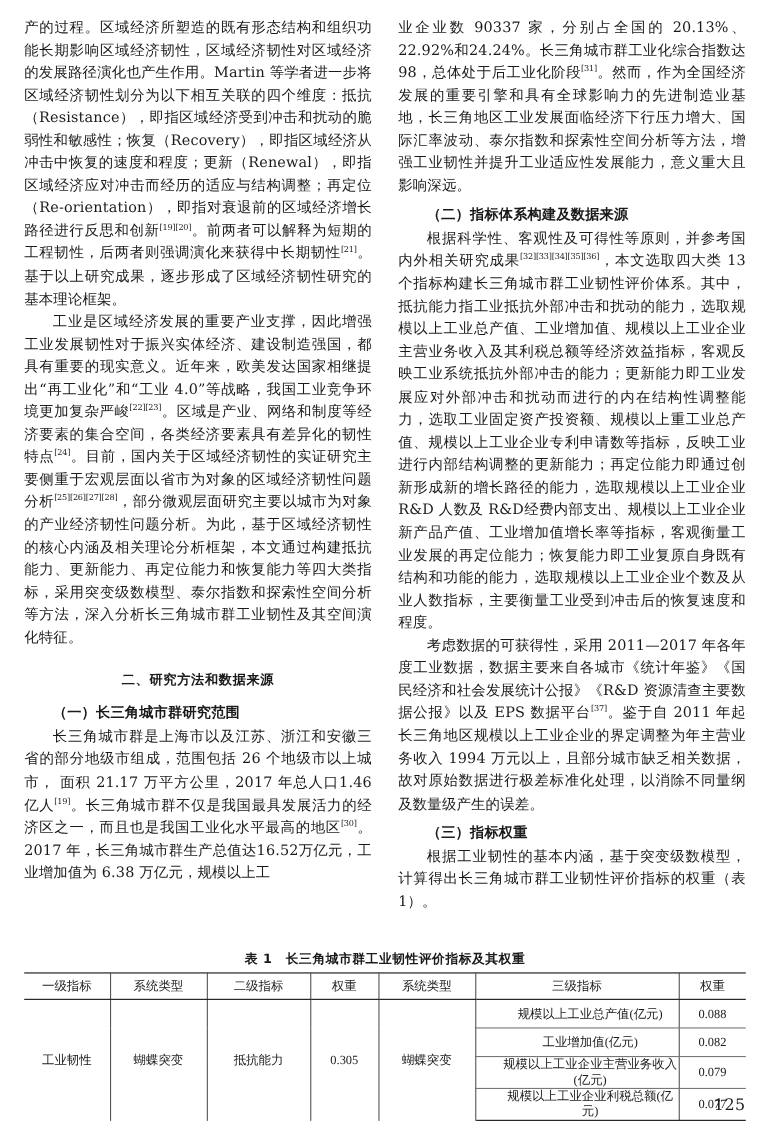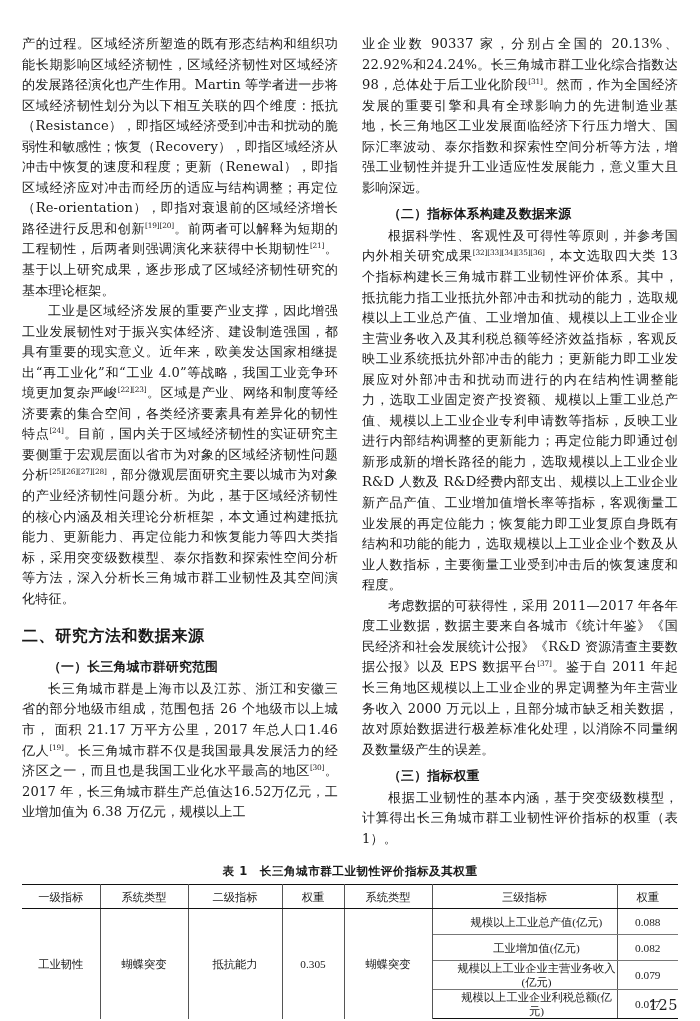--- a/index.html
+++ b/index.html
@@ -14,21 +14,21 @@
     color: #1a1a1a;
     position: relative;
     overflow: hidden;
   }
 
   .page {
     width: 700px;
     height: 1021px;
     position: relative;
     box-sizing: border-box;
-    padding: 34px 22px 0 22px;
+    padding: 16px 22px 0 22px;
   }
 
   
   .columns {
     display: flex;
     gap: 24px;
     align-items: flex-start;
   }
   .col {
     width: 316px;
@@ -51,22 +51,23 @@
 
   sup.ref {
     font-size: 7.4px;
     vertical-align: super;
     line-height: 0;
     letter-spacing: -0.2px;
   }
 
   h2.section-title {
     margin: 17px 0 11px 0;
-    font-size: 16px;
+    font-size: 12px;
     line-height: 20px;
+    text-align: center;
     font-weight: bold;
     font-family: "DejaVu Sans", "Liberation Sans", sans-serif;
     letter-spacing: 0.6px;
   }
 
   h3.subsection-title {
     margin: 6px 0 1px 0;
     font-size: 12.9px;
     line-height: 20.55px;
     font-weight: bold;
@@ -162,21 +163,21 @@
     </div>
 
     <div class="col">
 
       <p class="para"><span>业企业数 90337 家，分别占全国的 20.13%、22.92%和24.24%。长三角城市群工业化综合指数达 98，总体处于后工业化阶段</span><sup class="ref">[31]</sup><span>。然而，作为全国经济发展的重要引擎和具有全球影响力的先进制造业基地，长三角地区工业发展面临经济下行压力增大、国际汇率波动、泰尔指数和探索性空间分析等方法，增强工业韧性并提升工业适应性发展能力，意义重大且影响深远。</span></p>
 
       <h3 class="subsection-title">（二）指标体系构建及数据来源</h3>
 
       <p class="para indent"><span>根据科学性、客观性及可得性等原则，并参考国内外相关研究成果</span><sup class="ref">[32][33][34][35][36]</sup><span>，本文选取四大类 13 个指标构建长三角城市群工业韧性评价体系。其中，抵抗能力指工业抵抗外部冲击和扰动的能力，选取规模以上工业总产值、工业增加值、规模以上工业企业主营业务收入及其利税总额等经济效益指标，客观反映工业系统抵抗外部冲击的能力；更新能力即工业发展应对外部冲击和扰动而进行的内在结构性调整能力，选取工业固定资产投资额、规模以上重工业总产值、规模以上工业企业专利申请数等指标，反映工业进行内部结构调整的更新能力；再定位能力即通过创新形成新的增长路径的能力，选取规模以上工业企业 R&amp;D 人数及 R&amp;D经费内部支出、规模以上工业企业新产品产值、工业增加值增长率等指标，客观衡量工业发展的再定位能力；恢复能力即工业复原自身既有结构和功能的能力，选取规模以上工业企业个数及从业人数指标，主要衡量工业受到冲击后的恢复速度和程度。</span></p>
 
-      <p class="para indent"><span>考虑数据的可获得性，采用 2011—2017 年各年度工业数据，数据主要来自各城市《统计年鉴》《国民经济和社会发展统计公报》《R&amp;D 资源清查主要数据公报》以及 EPS 数据平台</span><sup class="ref">[37]</sup><span>。鉴于自 2011 年起长三角地区规模以上工业企业的界定调整为年主营业务收入 2000 万元以上，且部分城市缺乏相关数据，故对原始数据进行极差标准化处理，以消除不同量纲及数量级产生的误差。</span></p>
+      <p class="para indent"><span>考虑数据的可获得性，采用 2011—2017 年各年度工业数据，数据主要来自各城市《统计年鉴》《国民经济和社会发展统计公报》《R&amp;D 资源清查主要数据公报》以及 EPS 数据平台</span><sup class="ref">[37]</sup><span>。鉴于自 2011 年起长三角地区规模以上工业企业的界定调整为年主营业务收入 1994 万元以上，且部分城市缺乏相关数据，故对原始数据进行极差标准化处理，以消除不同量纲及数量级产生的误差。</span></p>
 
       <h3 class="subsection-title">（三）指标权重</h3>
 
       <p class="para indent">根据工业韧性的基本内涵，基于突变级数模型，计算得出长三角城市群工业韧性评价指标的权重（表 1）。</p>
 
     </div>
 
   </div>
 
   <div class="table-block">

